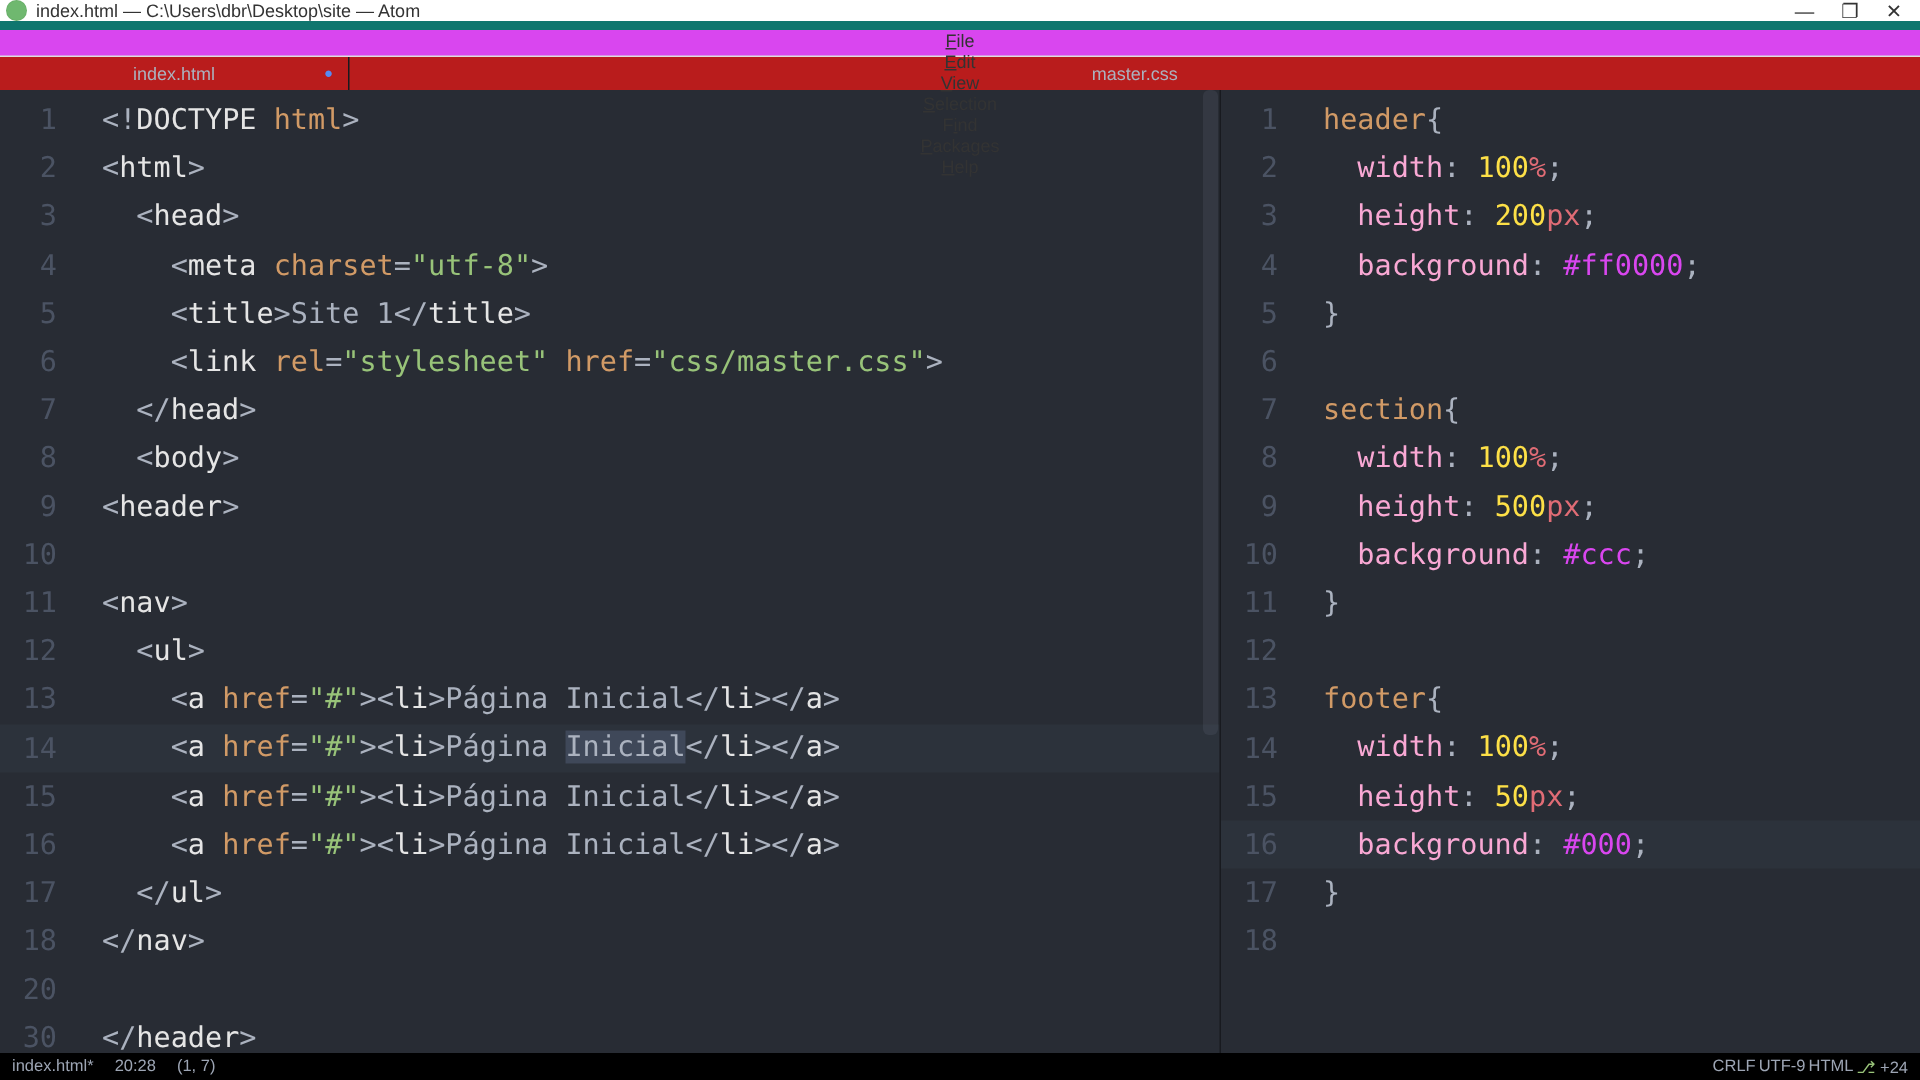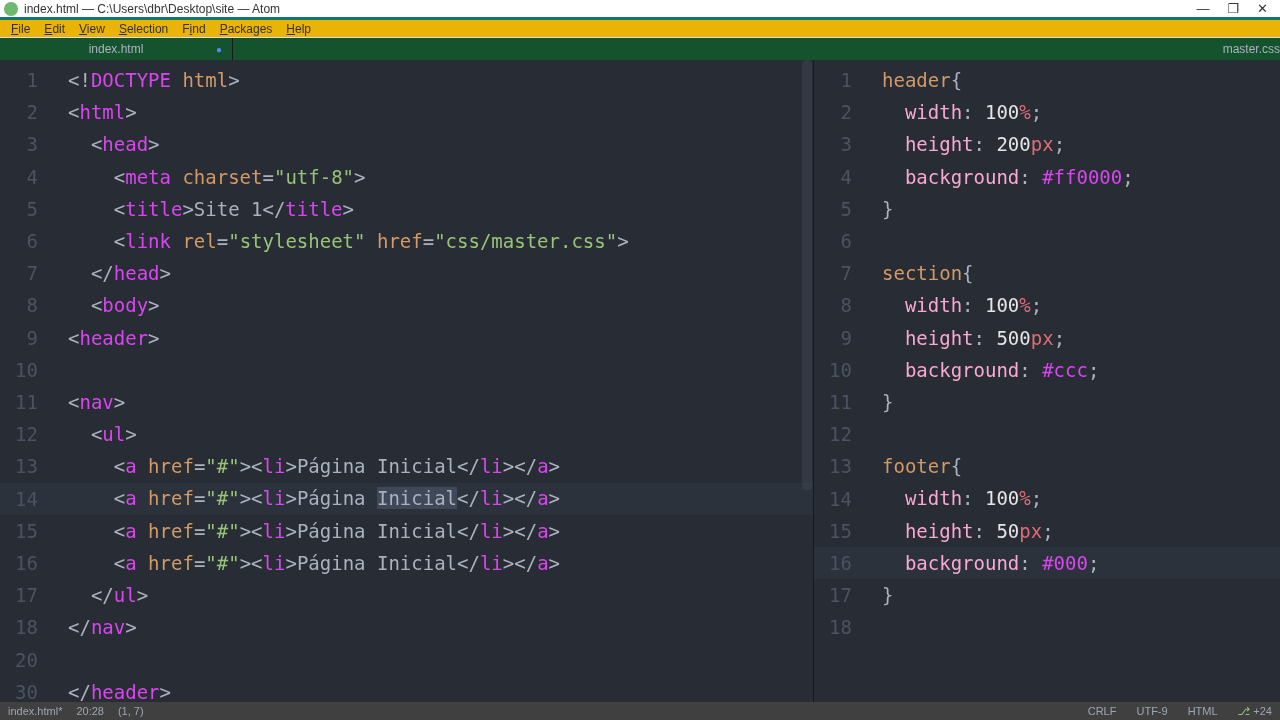--- a/index.html
+++ b/index.html
@@ -1,75 +1,75 @@
 <!DOCTYPE html>
 <html><head>
 <meta charset="utf-8">
 <style>
 * { margin:0; padding:0; box-sizing:border-box; }
 body { font-family:"Segoe UI",Arial,sans-serif; font-size:12px; background:#fff; overflow:hidden; width:1280px; height:720px; }
 
 
-.titlebar { height:20px; background:#fff; display:flex; align-items:center; padding:0 4px; border-bottom:3px solid #0f766e; }
+.titlebar { height:20px; background:#fff; display:flex; align-items:center; padding:0 4px; border-bottom:6px solid #0f766e; }
 .titlebar .app-icon { width:14px; height:14px; background:radial-gradient(circle,#6fb86f 60%,#4a8a4a 100%); border-radius:50%; margin-right:6px; }
 .titlebar .title { font-size:12px; color:#333; flex:1; }
 .titlebar .win-controls { display:flex; gap:18px; margin-right:8px; }
 .titlebar .win-controls span { font-size:13px; color:#333; cursor:pointer; font-family:Arial; }
 
 
-.menubar { height:18px; background:#eab308; display:flex; align-items:center; padding:0 4px; gap:0; border-bottom:1px solid #ddd; }
+.menubar { height:18px; background:#d946ef; display:flex; align-items:center; padding:0 4px; gap:0; border-bottom:1px solid #ddd;flex-direction:column; }
 .menubar .menu-item { font-size:12px; color:#333; padding:0 7px; cursor:pointer; }
 .menubar .menu-item .ul { text-decoration:underline; }
 
 
-.tabbar { height:22px; background:#14532d; display:flex; }
+.tabbar { height:22px; background:#b91c1c; display:flex; }
 .tabbar .tab { color:#abb2bf; font-size:12px; display:flex; align-items:center; justify-content:center; position:relative; cursor:pointer; }
 .tabbar .tab.left { flex:0 0 232px; }
-.tabbar .tab.right { flex:1;justify-content:flex-end; }
+.tabbar .tab.right { flex:1; }
 .tabbar .tab.modified::after { content:"●"; color:#568af2; position:absolute; right:10px; font-size:10px; }
 .tabbar .sep { width:1px; background:#181a1f; }
 
 
 .editors { display:flex; height:642px; background:#282c34; }
 .pane { position:relative; overflow:hidden; }
 .pane.left { flex:0 0 814px; border-right:1px solid #181a1f; }
 .pane.right { flex:1; }
 
 .gutter { position:absolute; left:0; top:0; width:52px; text-align:right; padding-top:4px; }
 .gutter .ln { color:#4b5363; font-family:Menlo,Consolas,monospace; font-size:19px; line-height:32.2px; padding-right:14px; }
 
 .code { position:absolute; left:68px; top:4px; font-family:Menlo,Consolas,monospace; font-size:19px; line-height:32.2px; white-space:pre; }
 .code .row { height:32.2px; }
 
 
 .p  { color:#abb2bf; }  
-.t  { color:#d946ef; }  
+.t  { color:#e5e5e5; }  
 .a  { color:#d19a66; }  
 .s  { color:#98c379; }  
 .sel{ color:#d19a66; }  
 .prop{ color:#f9a8d4; } 
-.num{ color:#e5e5e5; }  
+.num{ color:#fde047; }  
 .unit{ color:#e06c75; }
 .hex{ color:#d946ef; }
 
 
 .scrollhint { position:absolute; right:1px; top:0; width:10px; height:430px; background:rgba(120,130,150,.15); border-radius:4px; }
 
 
 .hl { position:absolute; left:0; right:0; background:rgba(99,123,156,.08); }
 .pane.left .hl { top:423px; height:32px; }
 .pane.right .hl { top:487px; height:32px; }
 
 
 .selword { background:rgba(120,140,180,.25); }
 
 
-.statusbar { height:18px; background:#404040; color:#9da5b4; display:flex; align-items:center; font-size:11px; padding:0 8px; }
+.statusbar { height:18px; background:#000000; color:#9da5b4; display:flex; align-items:center; font-size:11px; padding:0 8px; }
 .statusbar .sb-left { display:flex; gap:14px; }
-.statusbar .sb-right { margin-left:auto; display:flex; gap:20px; align-items:center; }
+.statusbar .sb-right { margin-left:auto; display:flex; gap:2px; align-items:center; }
 .statusbar .git { color:#98c379; }
 .statusbar .git::before { content:"⎇ "; }
 .statusbar .plus { color:#9da5b4;text-align:center; }
 </style>
 </head>
 <body>
 
 <div class="titlebar">
   <div class="app-icon"></div>
   <div class="title">index.html — C:\Users\dbr\Desktop\site — Atom</div>

